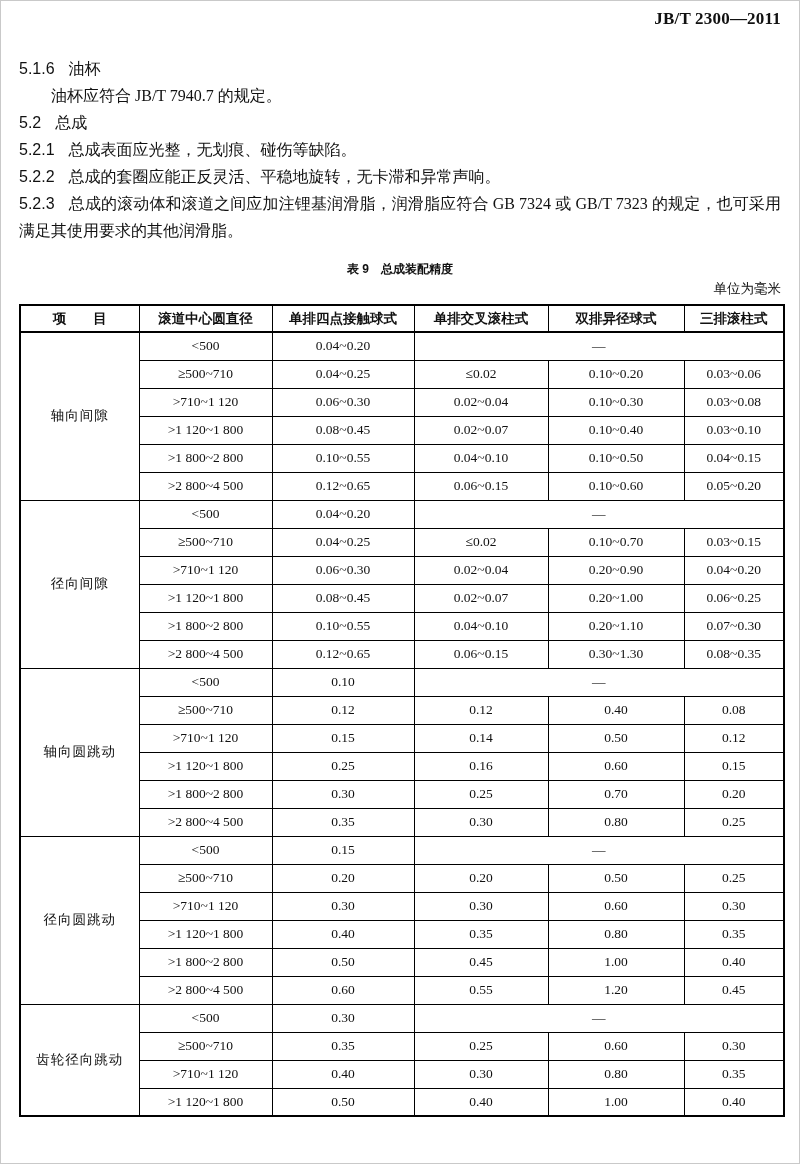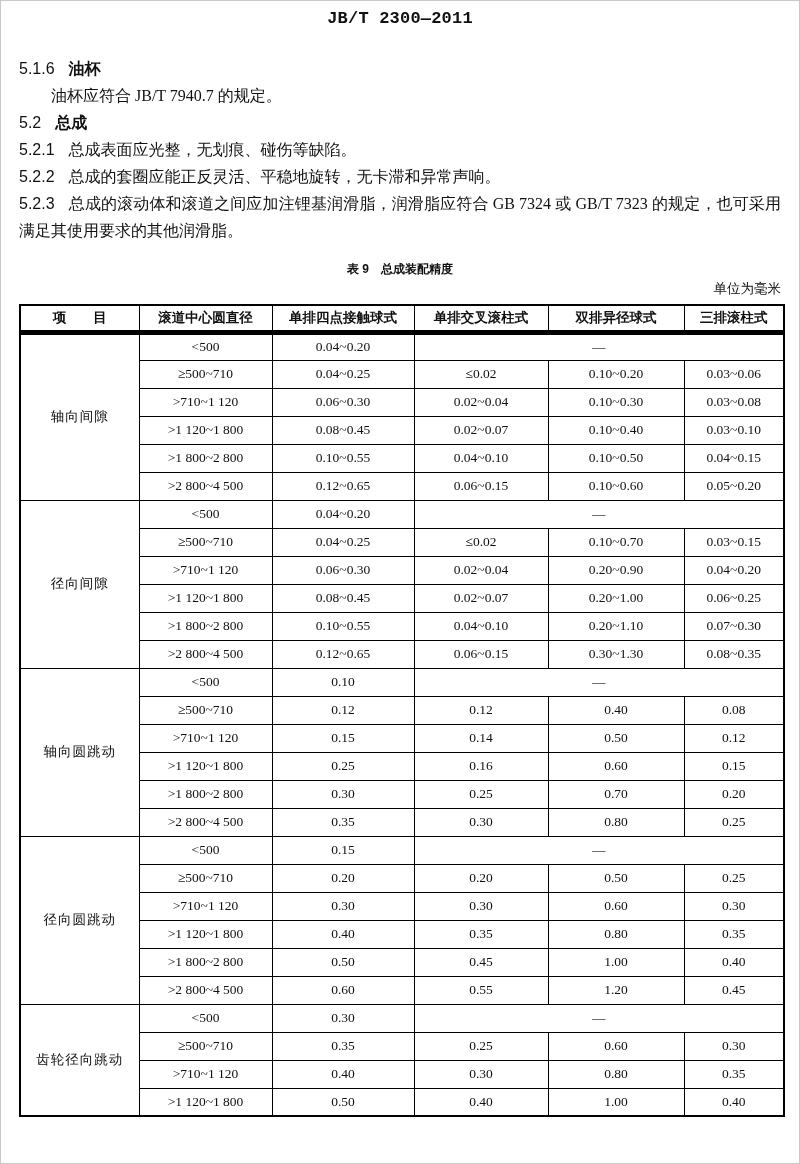--- a/index.html
+++ b/index.html
@@ -10,41 +10,41 @@
     height: 1164px;
     margin: 0 auto;
     background: #ffffff;
     border: 1px solid #c9c9c9;
     padding: 8px 18px 0 18px;
     font-family: "Liberation Serif", "DejaVu Serif", serif;
     color: #111;
     overflow: hidden;
   }
   .doc-header {
-    text-align: center;
-    font-family: Liberation Mono, monospace;
+    text-align: right;
+    font-family: Liberation Serif, serif;
     font-weight: bold;
     font-size: 17px;
     line-height: 20px;
     letter-spacing: 0.2px;
   }
   .content { margin-top: 26px; }
   p.clause {
     font-size: 16px;
     line-height: 27px;
     text-align: justify;
   }
   p.clause .cnum {
     font-family: "Liberation Sans", "DejaVu Sans", sans-serif;
     font-weight: normal;
     margin-right: 14px;
   }
   p.clause .ctitle {
     font-family: "Liberation Sans", "DejaVu Sans", sans-serif;
-    font-weight: bold;
+    font-weight: normal;
   }
   p.indented { text-indent: 32px; }
   .table-caption {
     margin-top: 14px;
     text-align: center;
     font-family: "Liberation Sans", "DejaVu Sans", sans-serif;
     font-weight: bold;
     font-size: 12px;
     line-height: 22px;
   }
@@ -63,21 +63,21 @@
   table.precision th, table.precision td {
     border: 1px solid #000;
     text-align: center;
     vertical-align: middle;
     padding: 0 2px;
     overflow: hidden;
     white-space: nowrap;
   }
   table.precision thead th {
     height: 27px;
-    border-bottom: 5px solid #000000;
+    border-bottom: 2px solid #000000;
     font-family: "Liberation Sans", "DejaVu Sans", sans-serif;
     font-weight: bold;
     font-size: 13.5px;
   }
   table.precision tbody td {
     height: 28px;
     font-size: 13.5px;
   }
   td.item-cell {
     font-size: 13.5px;

